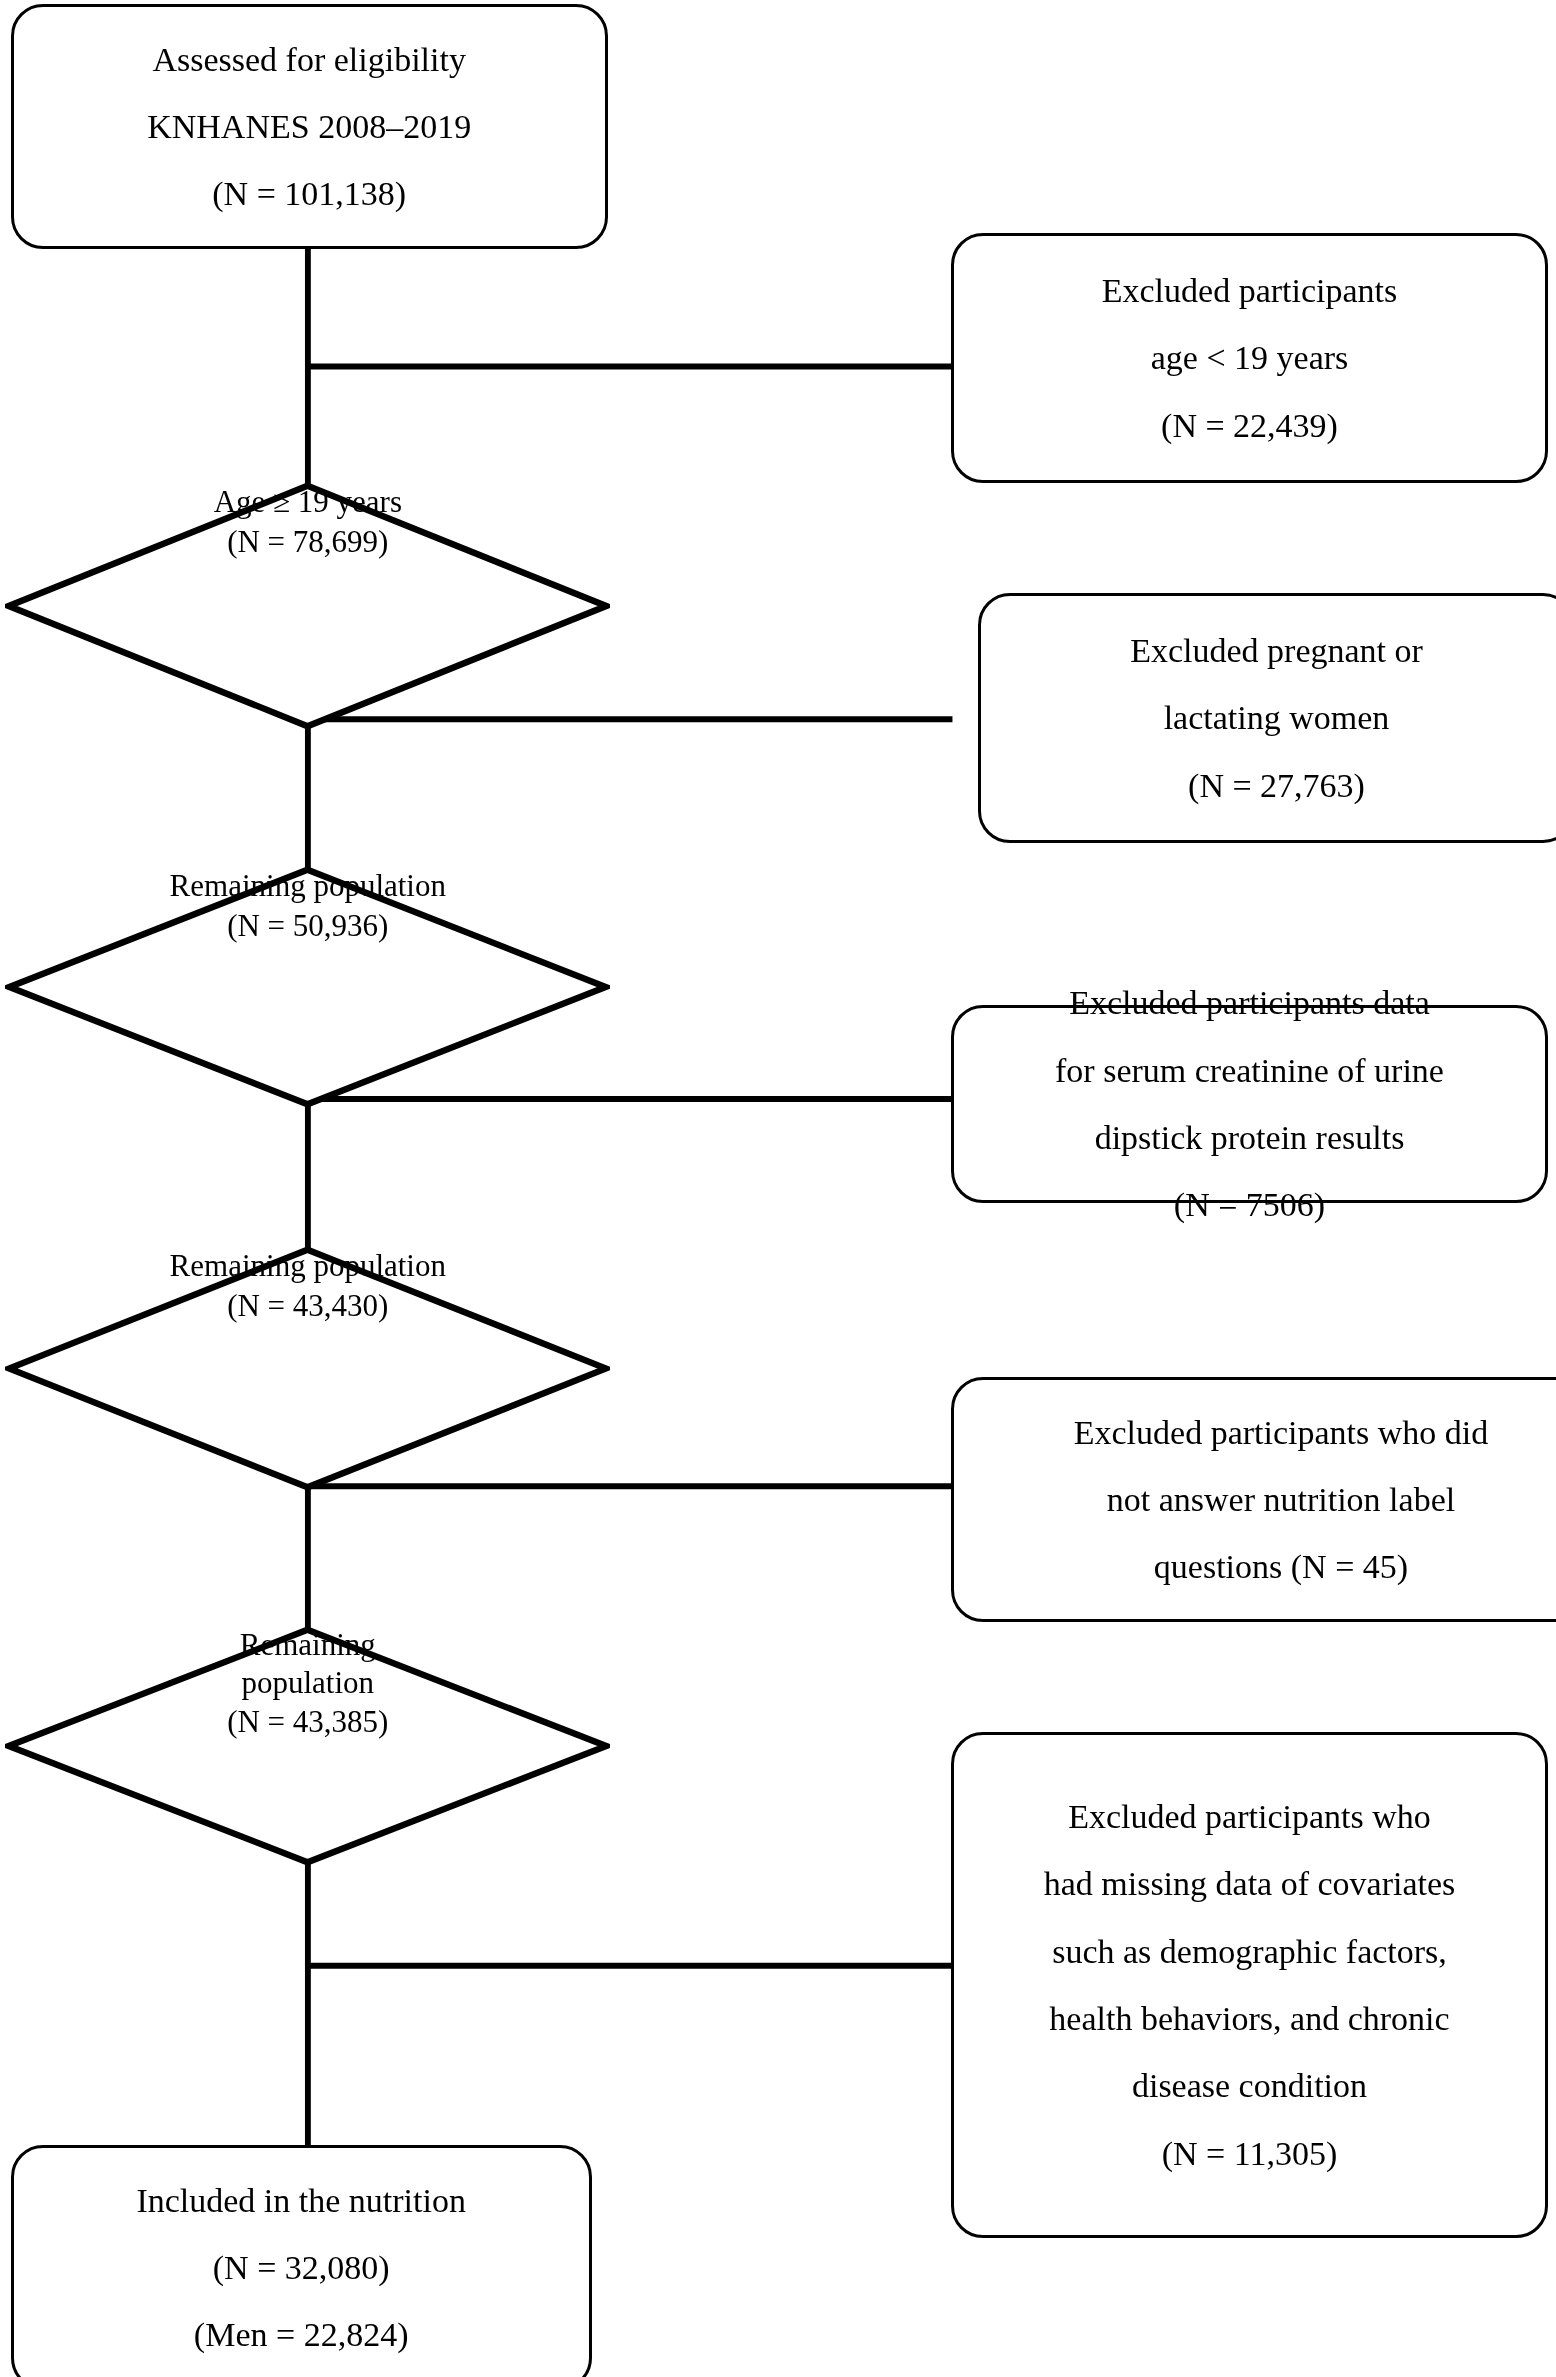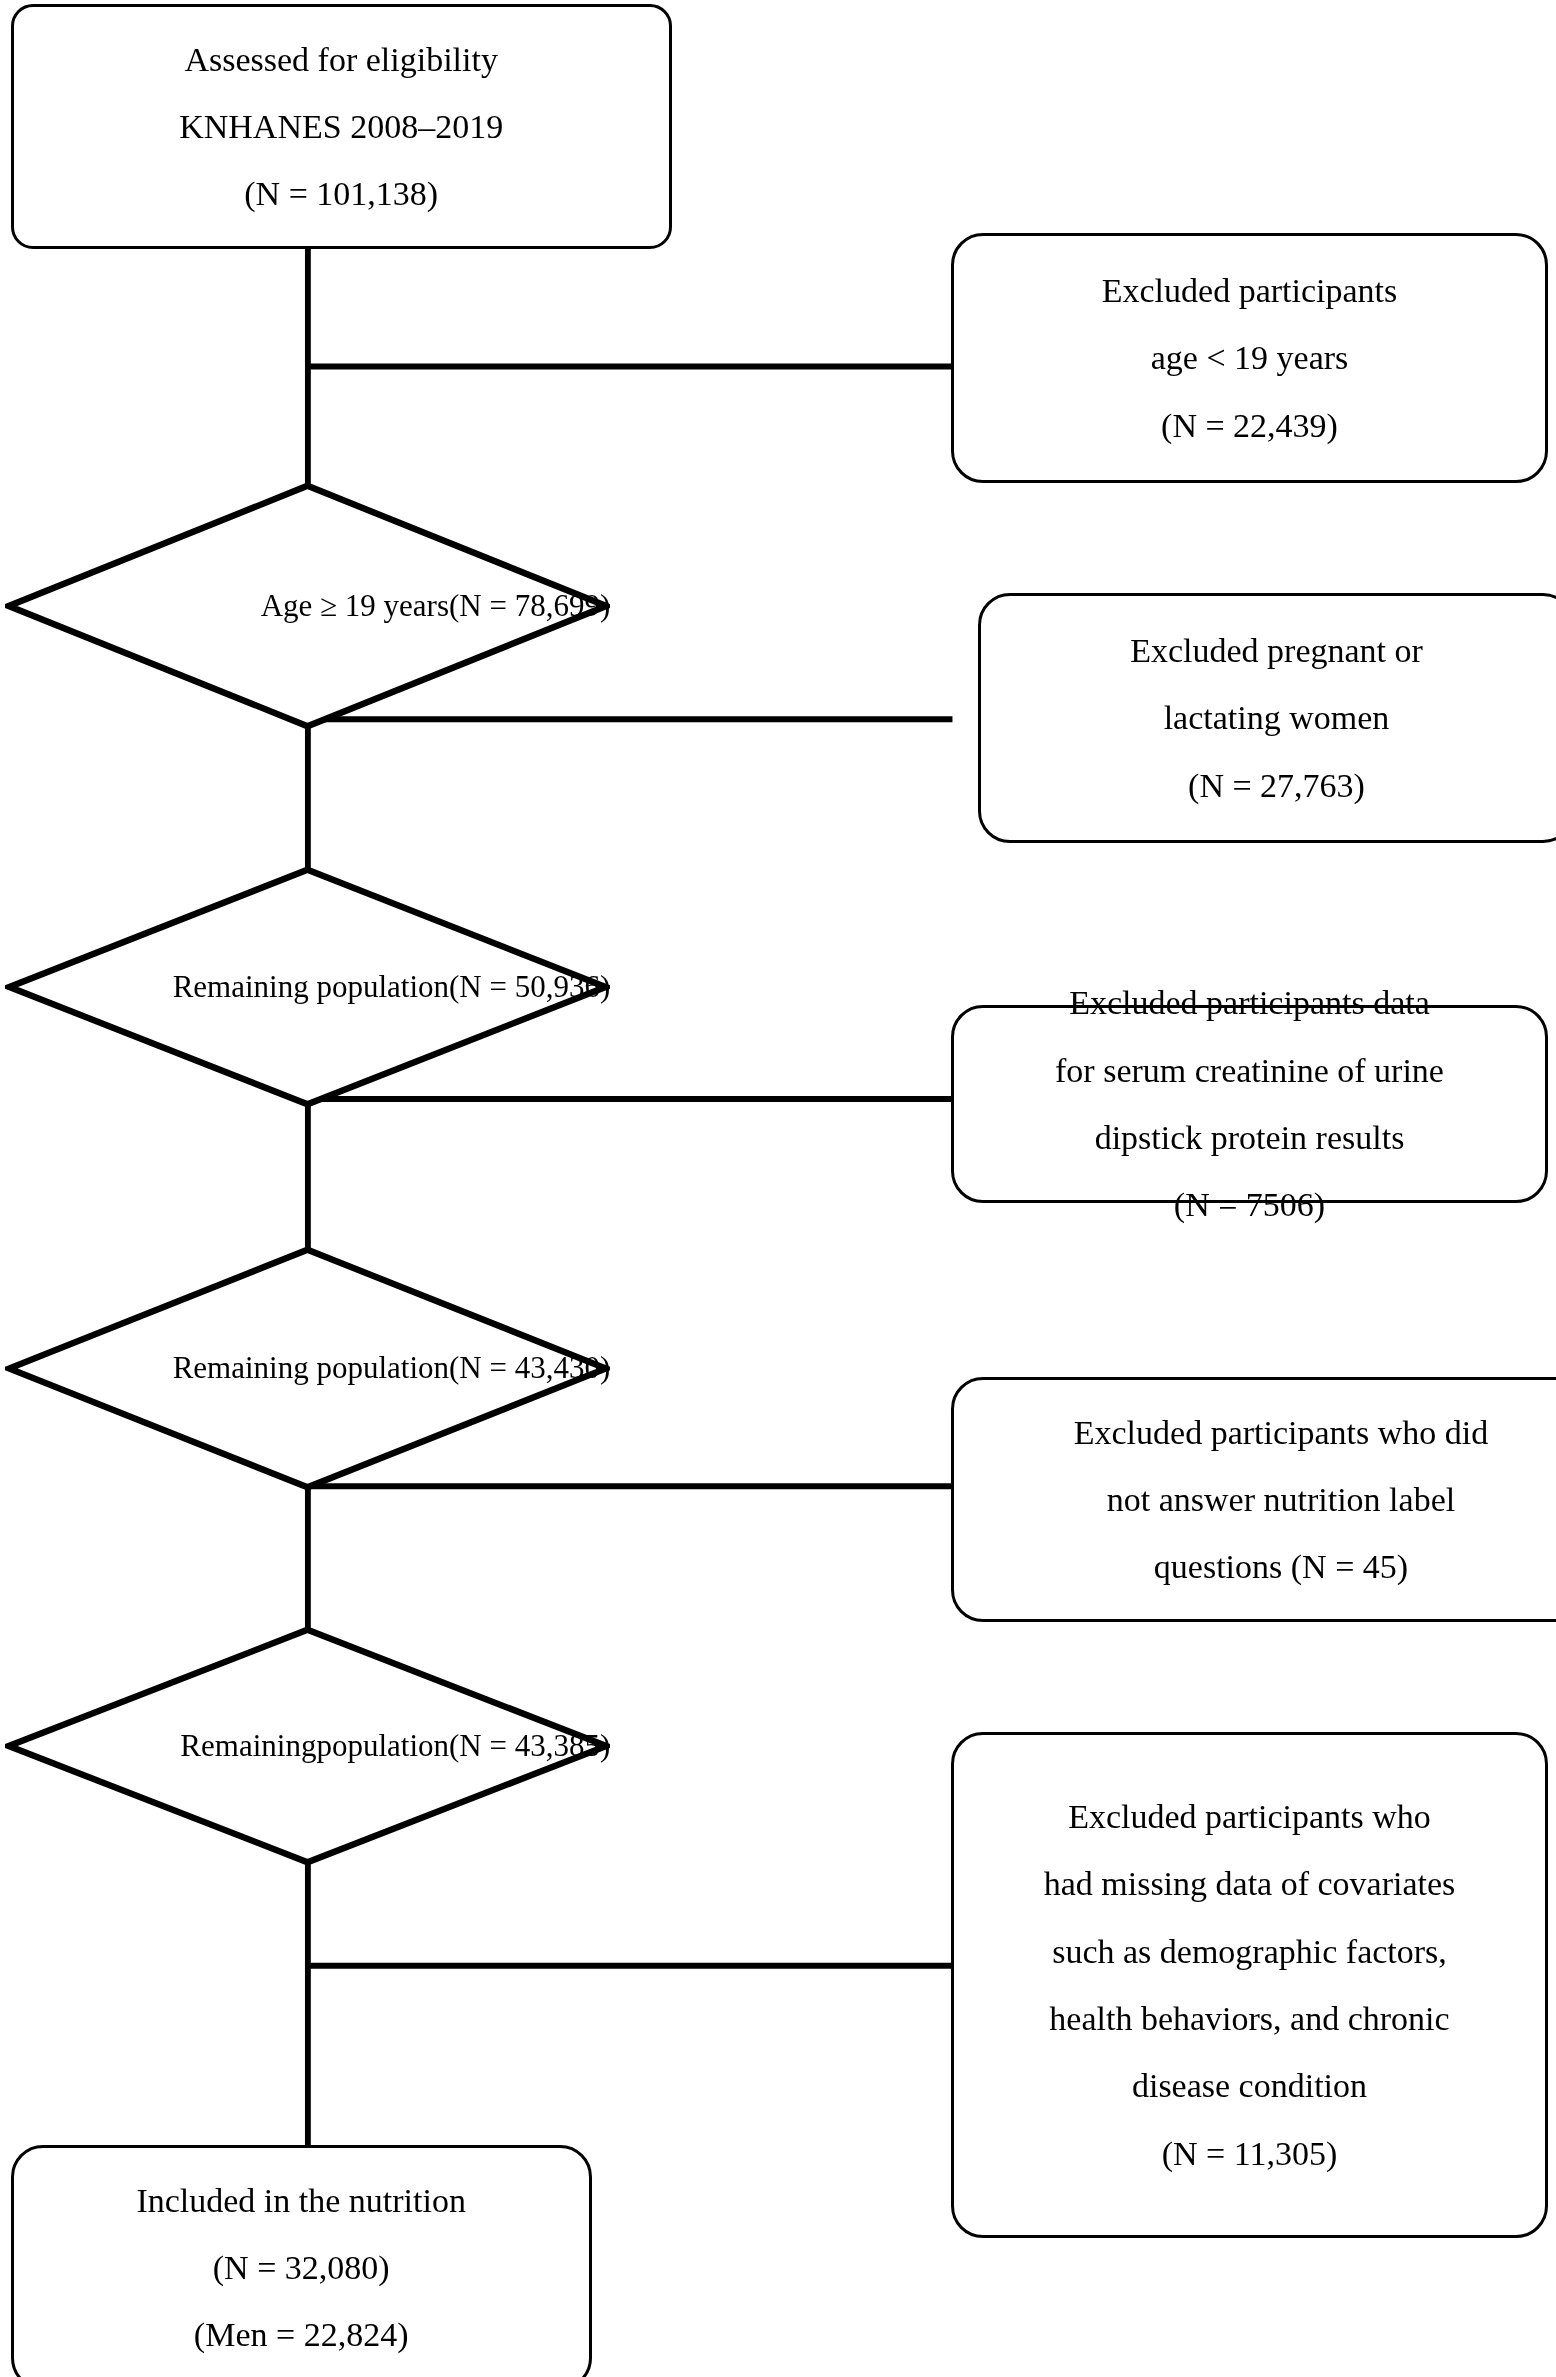--- a/index.html
+++ b/index.html
@@ -44,23 +44,23 @@
   }
   .diamond-node .diamond-svg {
     position: absolute;
     left: 0;
     top: 0;
   }
   .diamond-node .diamond-text {
     position: relative;
     z-index: 2;
     display: flex;
-    flex-direction: row;
+    flex-direction: column;
     align-items: center;
-    justify-content: flex-end;
+    justify-content: flex-start;
     width: 100%;
     height: 100%;
   }
   .line {
     display: block;
     white-space: nowrap;
   }
   .box-line {
     font-size: 34px;
     line-height: 1.98;
@@ -96,21 +96,21 @@
       <line x1="578" y1="2790" x2="578" y2="3060"></line>
 
       <line x1="578" y1="2790" x2="1788" y2="2790"></line>
 
       <line x1="578" y1="3495" x2="578" y2="4030"></line>
 
       <line x1="578" y1="3690" x2="1788" y2="3690"></line>
     </g>
   </svg>
 
-  <div class="node rounded-box" style="left:10.7px; top:4.3px; width:661px; height:245px;border-radius:22px;">
+  <div class="node rounded-box" style="left:10.7px; top:4.3px; width:597px; height:245px;">
     <span class="line box-line">Assessed for eligibility</span>
     <span class="line box-line">KNHANES 2008–2019</span>
     <span class="line box-line">(N = 101,138)</span>
   </div>
 
   <div class="node rounded-box" style="left:951px; top:233px; width:597px; height:250px;">
     <span class="line box-line">Excluded participants</span>
     <span class="line box-line">age &lt; 19 years</span>
     <span class="line box-line">(N = 22,439)</span>
   </div>

